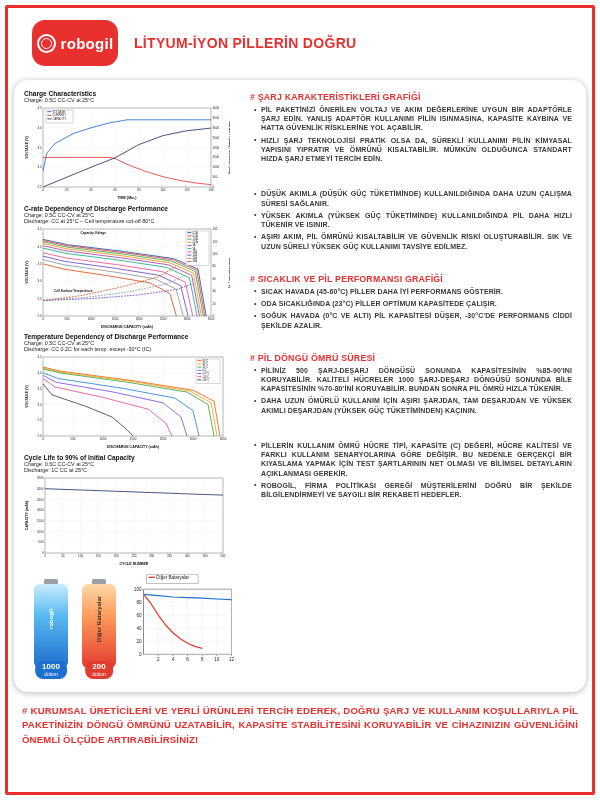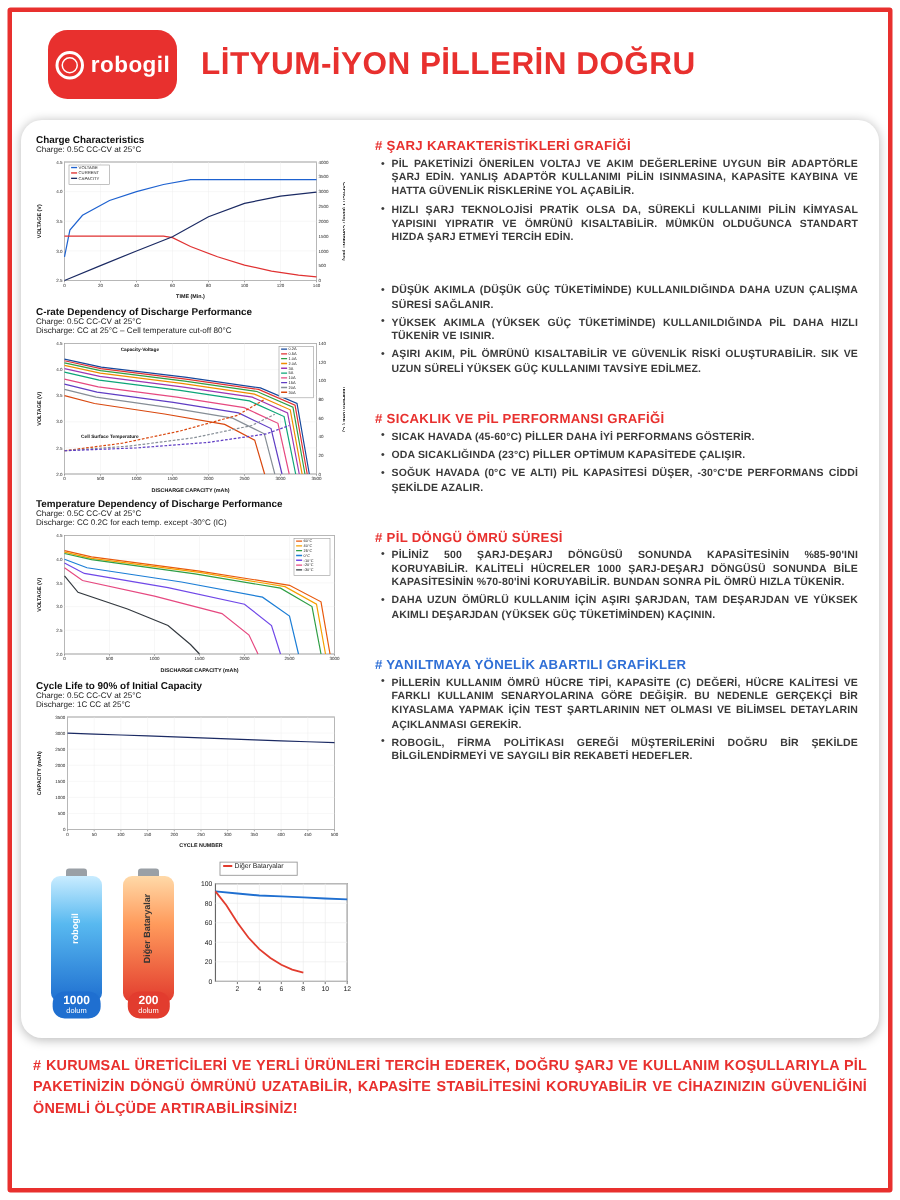--- a/index.html
+++ b/index.html
@@ -10,21 +10,21 @@
   }
   .frame{position:absolute;inset:5px;border:3px solid var(--red);border-radius:2px;pointer-events:none;}
 
   
   .header{display:flex;align-items:center;gap:16px;padding:20px 26px 6px 32px;}
   .logo{width:86px;height:46px;background:var(--red);border-radius:13px;
         display:flex;align-items:center;justify-content:center;gap:5px;flex:none;}
   .ring{display:block;width:15px;height:15px;border:2.5px solid #fff;border-radius:50%;position:relative;}
   .ring::after{content:"";position:absolute;inset:2px;border:1.8px solid #fff;border-radius:50%;}
   .logo-text{color:#fff;font-weight:bold;font-size:15px;letter-spacing:.3px;}
-  .title{color:var(--red);font-size:21px;font-weight:bold;line-height:1.18;letter-spacing:.3px;}
+  .title{color:var(--red);font-size:14px;font-weight:bold;line-height:1.18;letter-spacing:.3px;}
 
   
   .card{margin:8px 14px 0 14px;background:#fff;border-radius:14px;
         box-shadow:0 1px 7px rgba(0,0,0,.28);padding:10px;display:flex;gap:8px;height:612px;box-sizing:border-box;}
   .left{width:212px;flex:none;display:flex;flex-direction:column;justify-content:space-between;}
   .cb .ct{font-size:6.6px;font-weight:bold;color:#111;}
   .cb .cs{font-size:5.4px;color:#222;}
   svg.chart{width:206px;display:block;margin-top:1px;}
   svg.mini{width:112px;display:block;}
 
@@ -445,21 +445,20 @@
 
     <div class="sec">
       <div class="sec-title red"># PİL DÖNGÜ ÖMRÜ SÜRESİ</div>
       <ul>
         <li>PİLİNİZ 500 ŞARJ-DEŞARJ DÖNGÜSÜ SONUNDA KAPASİTESİNİN %85-90'INI KORUYABİLİR. KALİTELİ HÜCRELER 1000 ŞARJ-DEŞARJ DÖNGÜSÜ SONUNDA BİLE KAPASİTESİNİN %70-80'İNİ KORUYABİLİR. BUNDAN SONRA PİL ÖMRÜ HIZLA TÜKENİR.</li>
         <li>DAHA UZUN ÖMÜRLÜ KULLANIM İÇİN AŞIRI ŞARJDAN, TAM DEŞARJDAN VE YÜKSEK AKIMLI DEŞARJDAN (YÜKSEK GÜÇ TÜKETİMİNDEN) KAÇININ.</li>
       </ul>
     </div>
 
     <div class="sec">
-      <div class="sec-title blue"># YANILTMAYA YÖNELİK ABARTILI GRAFİKLER</div>
       <ul>
         <li>PİLLERİN KULLANIM ÖMRÜ HÜCRE TİPİ, KAPASİTE (C) DEĞERİ, HÜCRE KALİTESİ VE FARKLI KULLANIM SENARYOLARINA GÖRE DEĞİŞİR. BU NEDENLE GERÇEKÇİ BİR KIYASLAMA YAPMAK İÇİN TEST ŞARTLARININ NET OLMASI VE BİLİMSEL DETAYLARIN AÇIKLANMASI GEREKİR.</li>
         <li>ROBOGİL, FİRMA POLİTİKASI GEREĞİ MÜŞTERİLERİNİ DOĞRU BİR ŞEKİLDE BİLGİLENDİRMEYİ VE SAYGILI BİR REKABETİ HEDEFLER.</li>
       </ul>
     </div>
 
   </div>
 </div>
 
 <div class="footer">#  KURUMSAL ÜRETİCİLERİ VE YERLİ ÜRÜNLERİ TERCİH EDEREK, DOĞRU ŞARJ VE KULLANIM KOŞULLARIYLA PİL PAKETİNİZİN DÖNGÜ ÖMRÜNÜ UZATABİLİR, KAPASİTE STABİLİTESİNİ KORUYABİLİR VE CİHAZINIZIN GÜVENLİĞİNİ ÖNEMLİ ÖLÇÜDE ARTIRABİLİRSİNİZ!</div>

